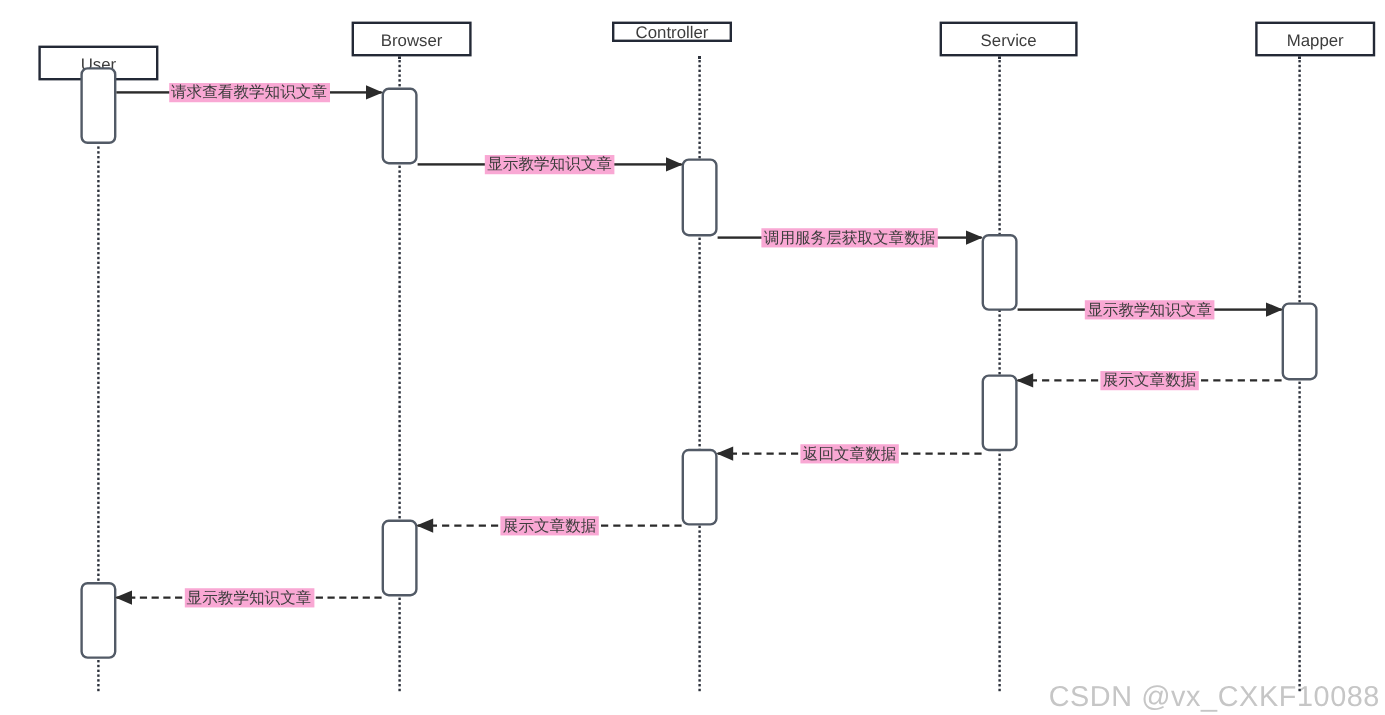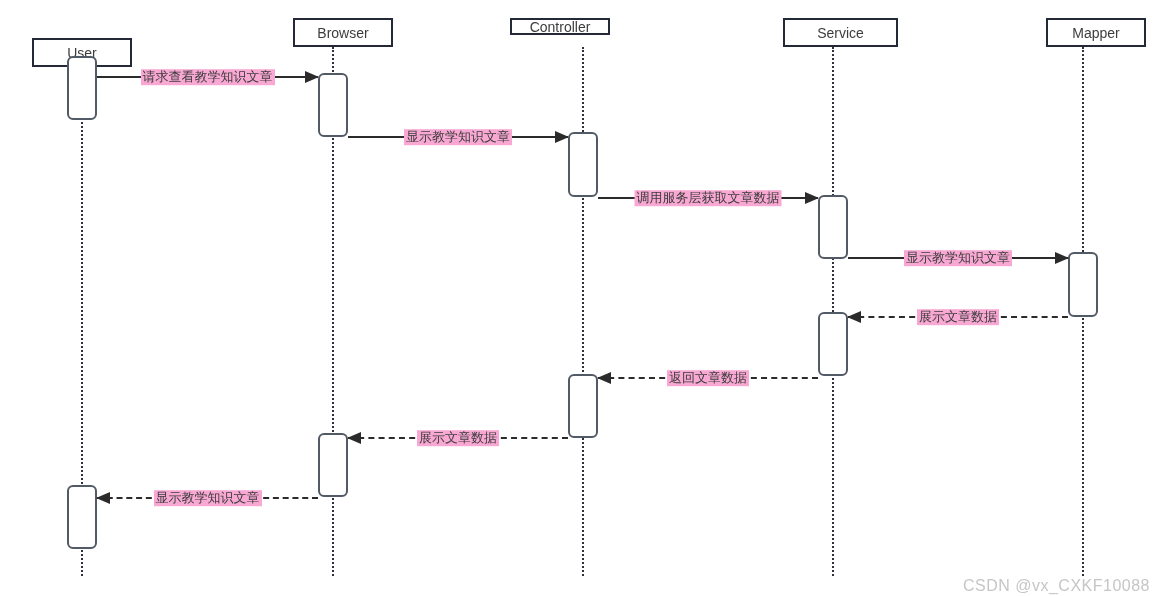--- a/index.html
+++ b/index.html
@@ -49,21 +49,21 @@
     position:absolute;left:50%;top:0;
     transform:translate(-50%,-50%);
     background:#f9a8d4;
     padding:0 2px;
     font-size:13px;color:var(--text,#3d3d3d);
     white-space:nowrap;
     line-height:1.2;
   }
   .watermark{
     position:absolute;right:4px;bottom:1px;
-    font-size:16px;color:var(--watermark,#c6c6c6);
+    font-size:24px;color:var(--watermark,#c6c6c6);
     letter-spacing:0.5px;
     z-index:0;
   }
 </style>
 </head>
 <body>
 
 <div class="canvas" id="canvas">
   <div class="watermark">CSDN @vx_CXKF10088</div>
 <div class="lifeline" style="left: 81px; top: 47px; height: 529px;"></div>

